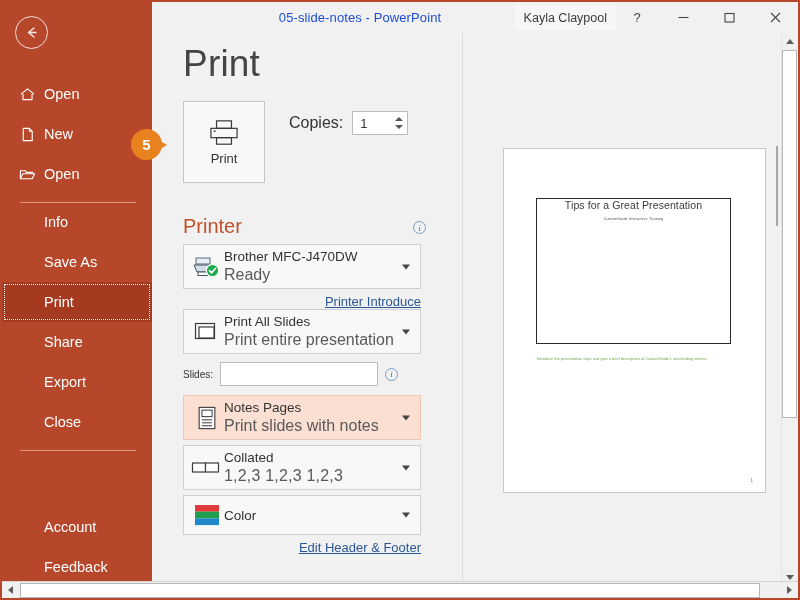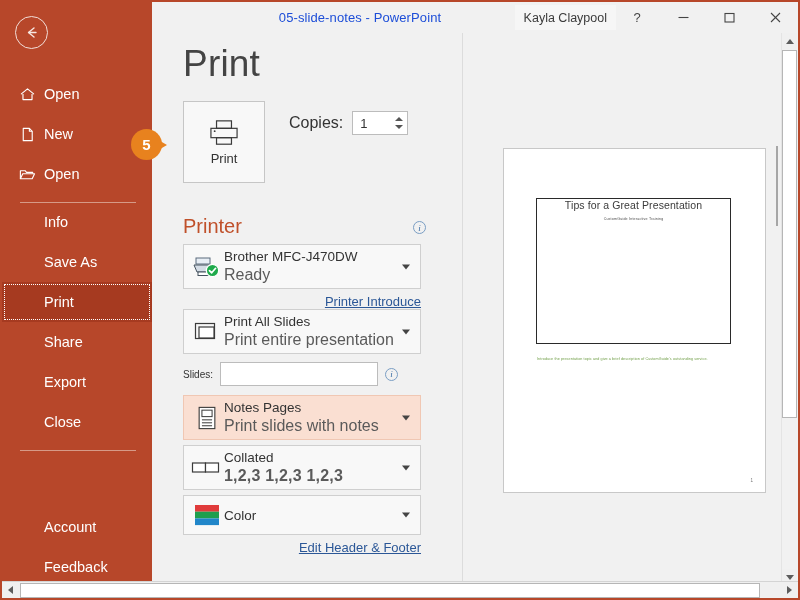--- a/index.html
+++ b/index.html
@@ -164,21 +164,21 @@
     margin-bottom: 5px;
   }
   .combo.highlight { background: #fadfd2; border-color: #f0c7b3; }
   .combo .cicon {
     width: 34px; min-width: 34px; height: 30px;
     display: flex; align-items: center; justify-content: center;
   }
   .combo .ctext { display: flex; flex-direction: column; gap: 2px; }
   .combo .ct1 { font-size: 13.5px; color: #333333; }
   .combo .ct2 { font-size: 16px; color: #5a5a5a; }
-  .combo .ct2.nums { letter-spacing: .2px; font-weight: bold; }
+  .combo .ct2.nums { letter-spacing: .2px; }
   .caret {
     position: absolute; right: 10px; top: 50%; transform: translateY(-50%);
     width: 0; height: 0;
     border-left: 4.5px solid transparent; border-right: 4.5px solid transparent;
     border-top: 5px solid #444444;
   }
   .link {
     display: block; text-align: right; width: 238px;
     font-size: 13px; color: #2b5797; text-decoration: underline;
     margin-top: 2px;

